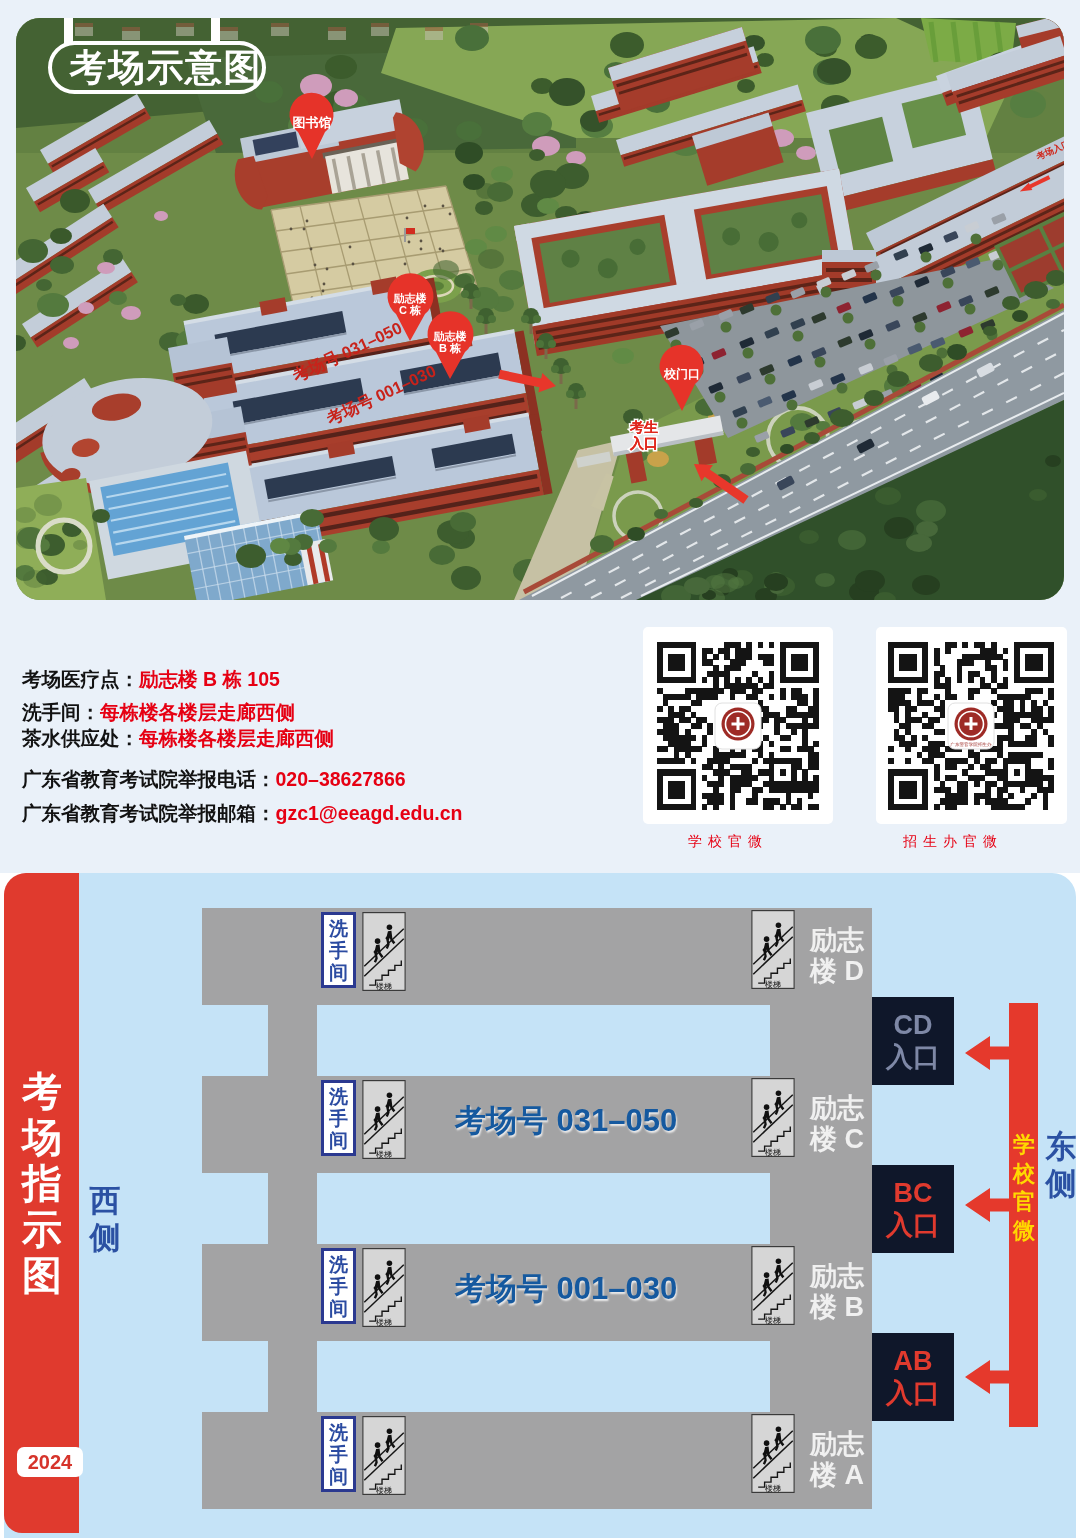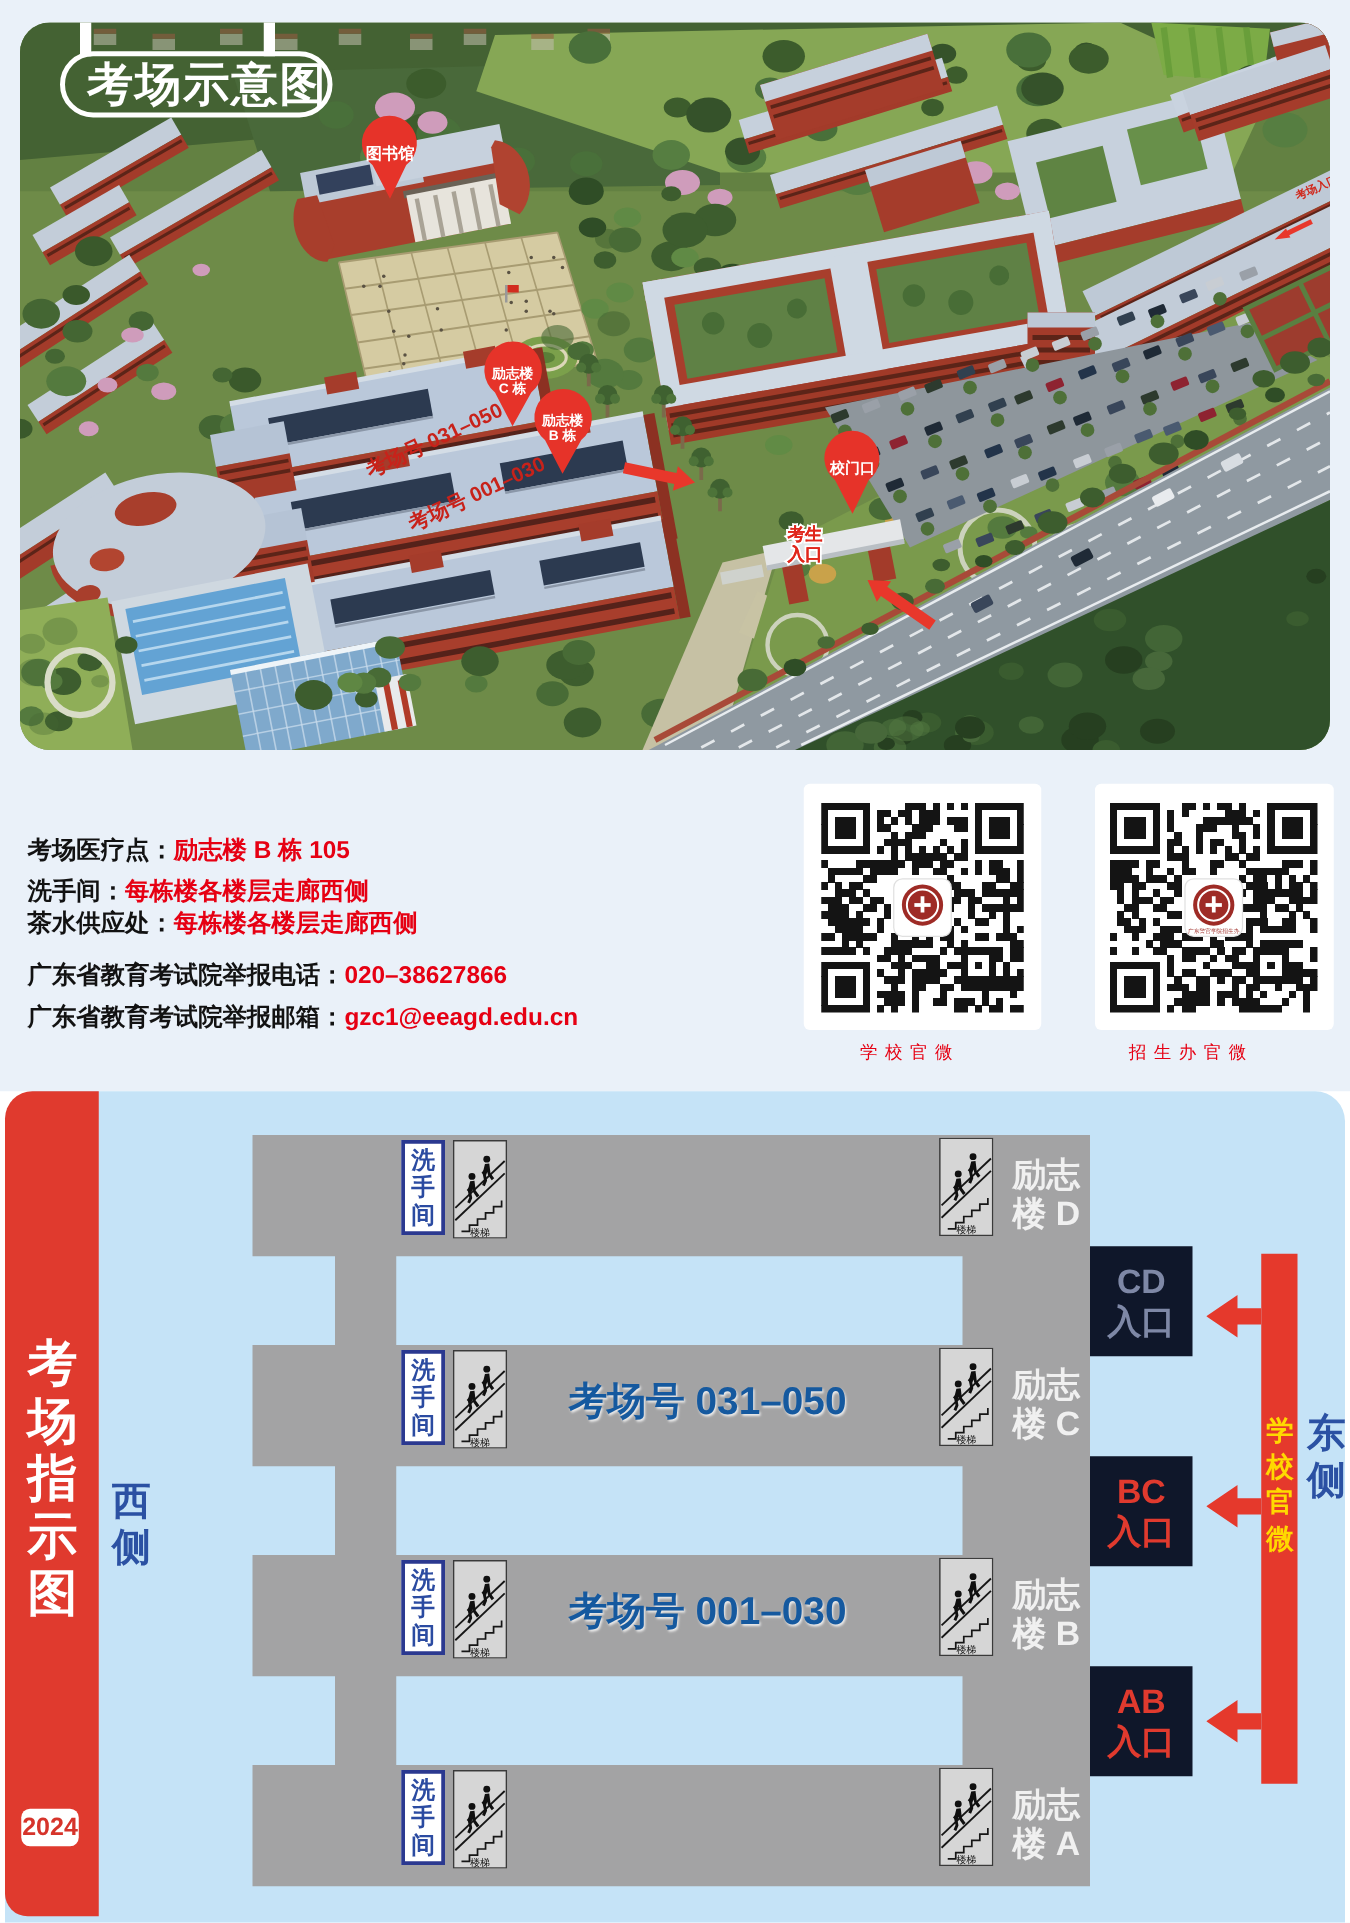--- a/index.html
+++ b/index.html
@@ -5,21 +5,21 @@
 .topbg{position:absolute;left:0;top:0;width:1080px;height:873px;background:#eaf1f9}
 .badge{position:absolute;left:48px;top:41px;width:218px;height:53px;border:4px solid #fff;border-radius:27px;color:#fff;font-weight:bold;font-size:37px;text-align:right;line-height:45px;letter-spacing:1.5px}
 .hang{position:absolute;top:18px;width:9px;height:27px;background:#fff}
 .mline{position:absolute;left:22px;height:26px;font-size:19.5px;font-weight:bold;color:#121212;white-space:nowrap}
 .mline b{color:#e60013;font-weight:bold}
 .qrcard{position:absolute;background:#fff;border-radius:5px}
 .qrlab{position:absolute;color:#e60013;font-weight:normal;font-size:14px;letter-spacing:6px;white-space:nowrap}
 .panel{position:absolute;left:4px;top:873px;width:1072px;height:680px;background:#c5e3f7;border-radius:24px 24px 0 0}
 .redbar{position:absolute;left:4px;top:873px;width:75px;height:660px;background:#e03a2e;border-radius:22px 0 0 18px}
 .ztitle{position:absolute;left:21px;top:1068px;width:42px;font-size:40px;line-height:46px;color:#fff;font-weight:bold;text-align:center}
-.y2024{position:absolute;left:17px;top:1447px;width:46px;height:30px;background:#fff;border-radius:7px;color:#d6342b;font-weight:bold;font-size:20px;text-align:center;line-height:30px}
+.y2024{position:absolute;left:17px;top:1447px;width:66px;height:30px;background:#fff;border-radius:7px;color:#d6342b;font-weight:bold;font-size:20px;text-align:center;line-height:30px}
 .gray{position:absolute;background:#a3a3a4}
 .bldlab{position:absolute;width:120px;color:#f0f0f0;font-weight:bold;font-size:27px;line-height:31px;text-align:center;white-space:pre-line}
 .entry{position:absolute;left:872px;width:82px;height:88px;background:#0f172a;display:flex;flex-direction:column;align-items:center;justify-content:center;font-weight:bold;font-size:27px;line-height:32px;text-align:center}
 .wash{position:absolute;width:35px;height:76px;background:#fff;border:3px solid #2b3990;color:#2b4ba1;font-weight:bold;font-size:19px;line-height:22px;text-align:center;padding-top:3px}
 .knum{position:absolute;width:400px;text-align:center;color:#15599f;font-weight:bold;font-size:31px;text-shadow:1px 2px 2px rgba(255,255,255,.8)}
 .vblue{position:absolute;color:#2b51a3;font-weight:bold;font-size:31px;line-height:37px;text-align:center;width:34px}
 .rbar2{position:absolute;left:1009px;top:1003px;width:29px;height:424px;background:#e5392c}
 .ybar{position:absolute;left:1012px;top:1131px;width:24px;color:#ffd900;font-weight:bold;font-size:22px;line-height:28.5px;text-align:center}
 </style></head><body>
 <div class="topbg"></div>

